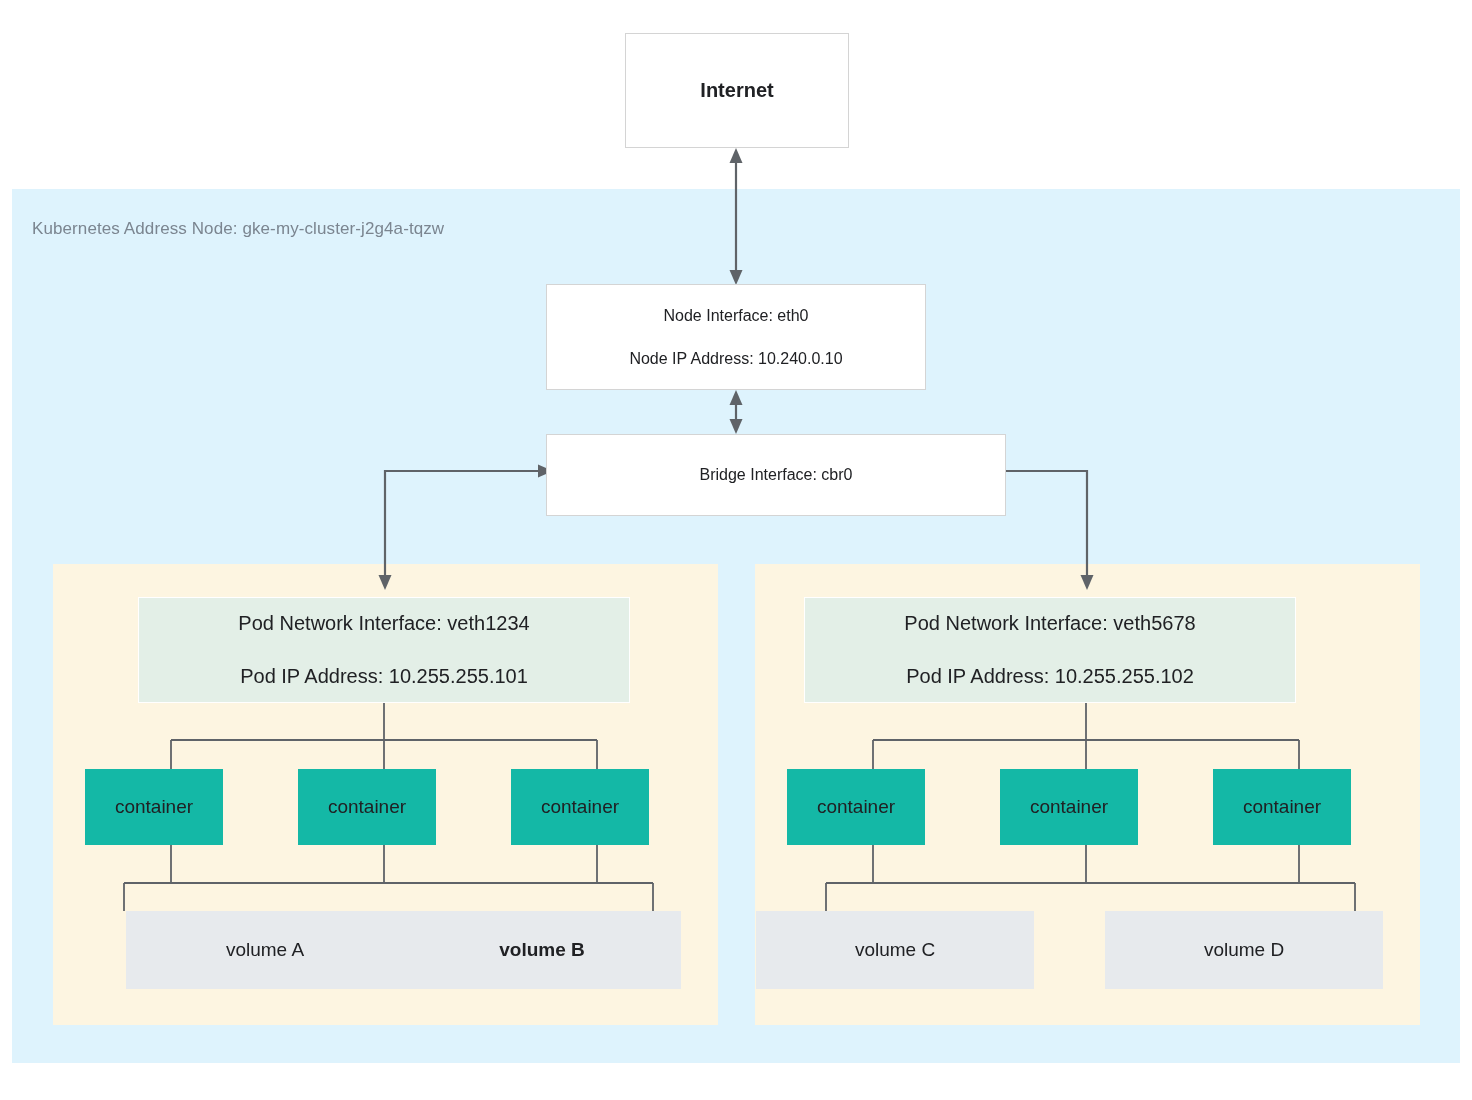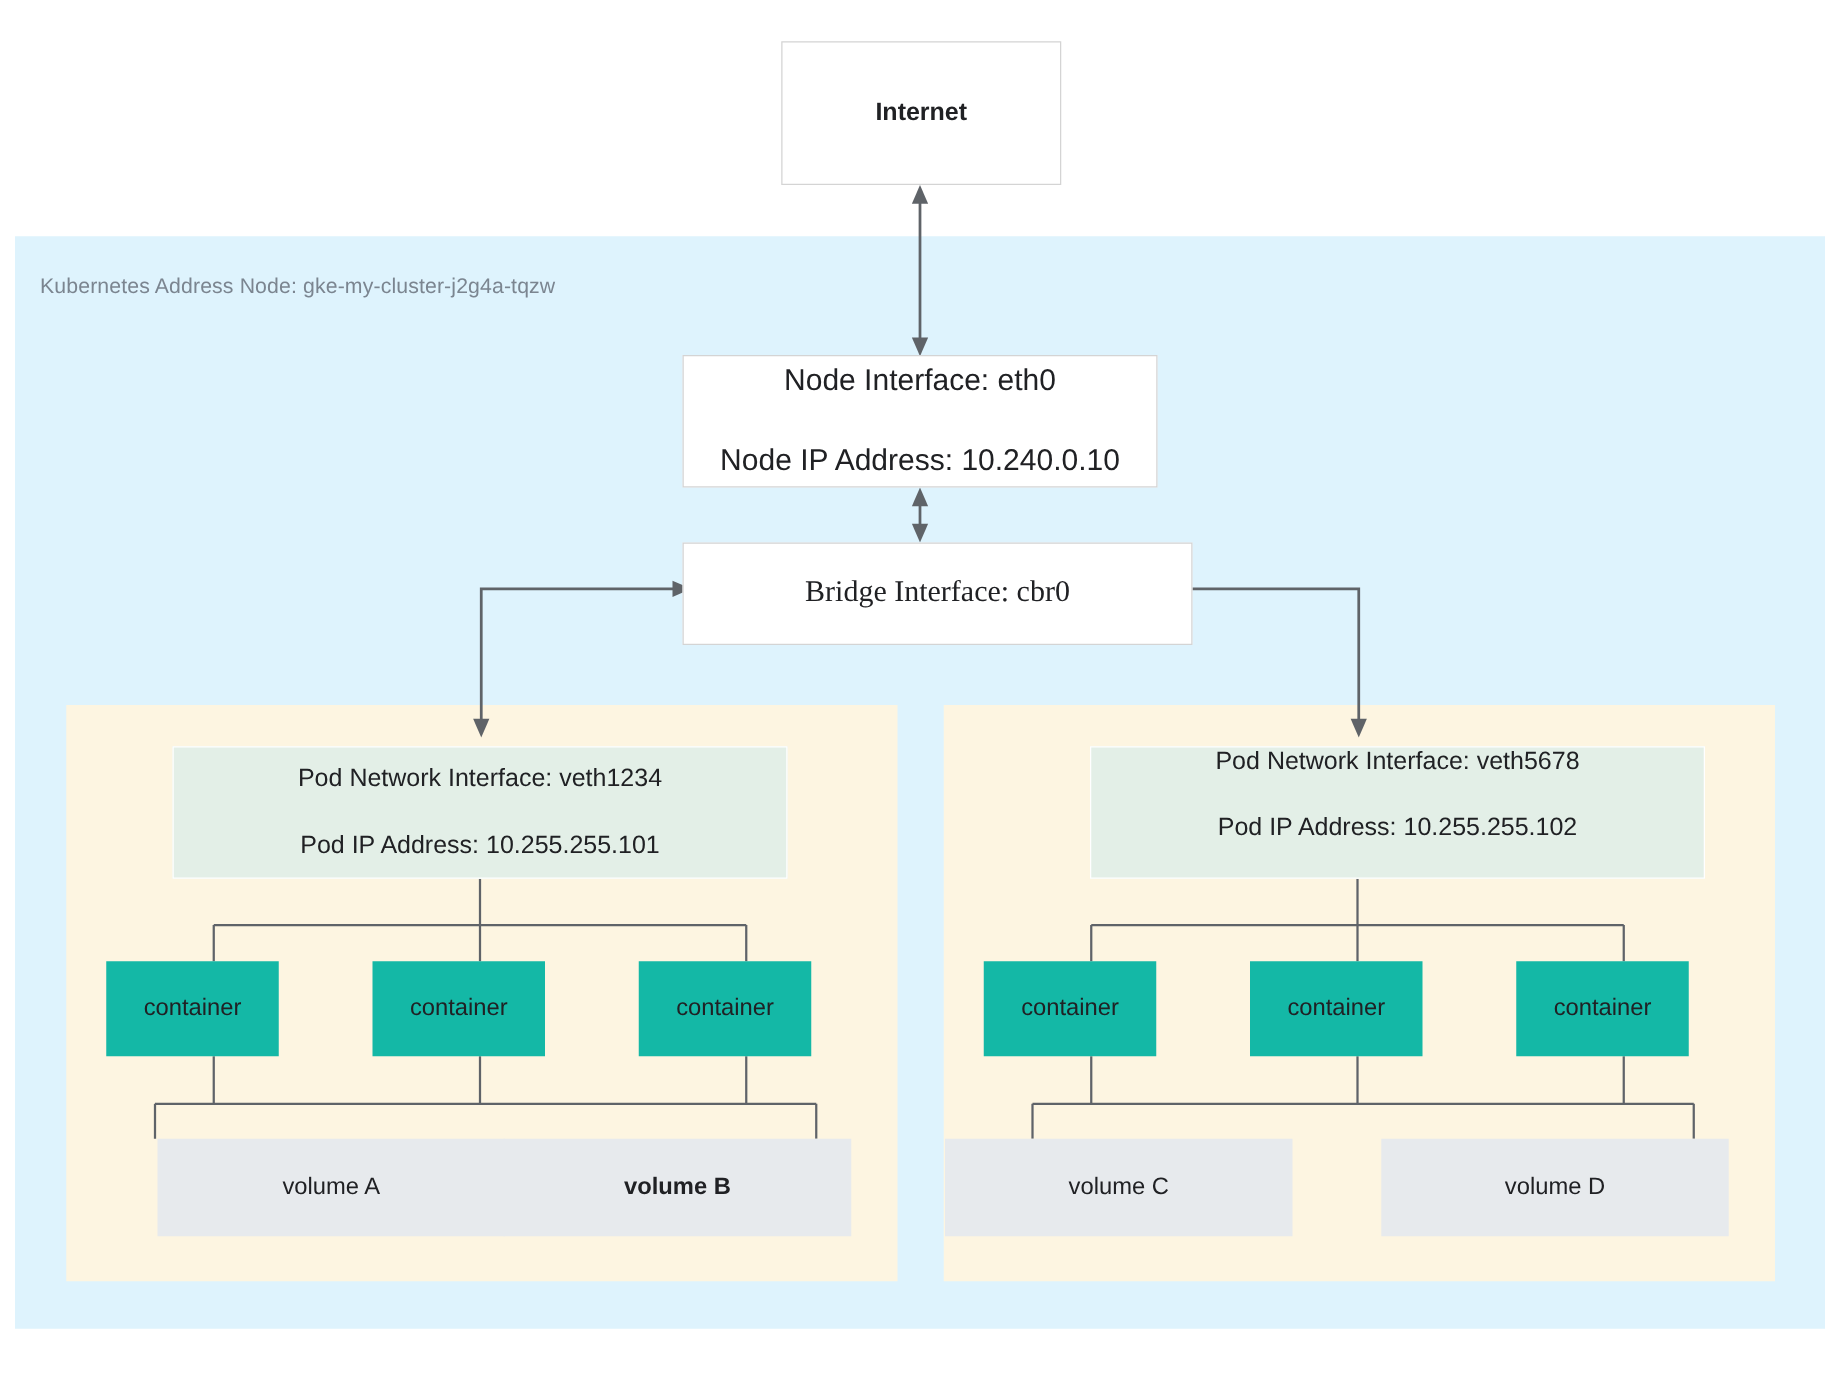--- a/index.html
+++ b/index.html
@@ -57,29 +57,29 @@
     left: 32px; top: 219px;
     font-size: 17px;
     color: #7b8590;
     letter-spacing: 0.1px;
   }
 
   
   .iface-box {
     background: #ffffff;
     border: 1px solid #d4d4d4;
-    font-size: 24px;
+    font-size: 16px;
   }
   .node-iface {
     left: 546px; top: 284px;
     width: 380px; height: 106px;
   }
   .bridge-iface {
     left: 546px; top: 434px;
-    width: 408px; height: 82px; font-family: Liberation Serif, serif;
+    width: 460px; height: 82px;
   }
 
   
   .pod-panel {
     position: absolute;
     top: 564px;
     width: 665px;
     height: 461px;
     background: #fdf5e1;
     box-sizing: border-box;
@@ -90,21 +90,21 @@
   
   .pod-iface {
     background: #e3efe7;
     border: 1px solid #ffffff;
     font-size: 20px;
     top: 597px;
     width: 492px;
     height: 106px;
   }
   .pod-iface-left  { left: 138px; }
-  .pod-iface-right { left: 872px; align-items: flex-end; }
+  .pod-iface-right { left: 804px; }
 
   
   .container-box {
     background: #14b8a6;
     font-size: 19px;
     top: 769px;
     width: 138px;
     height: 76px;
   }
 

